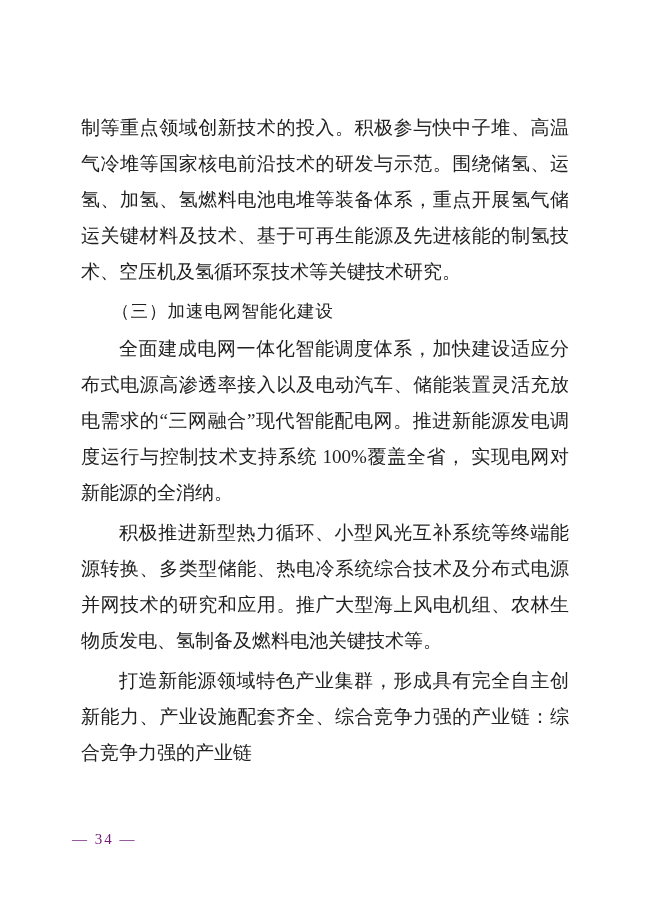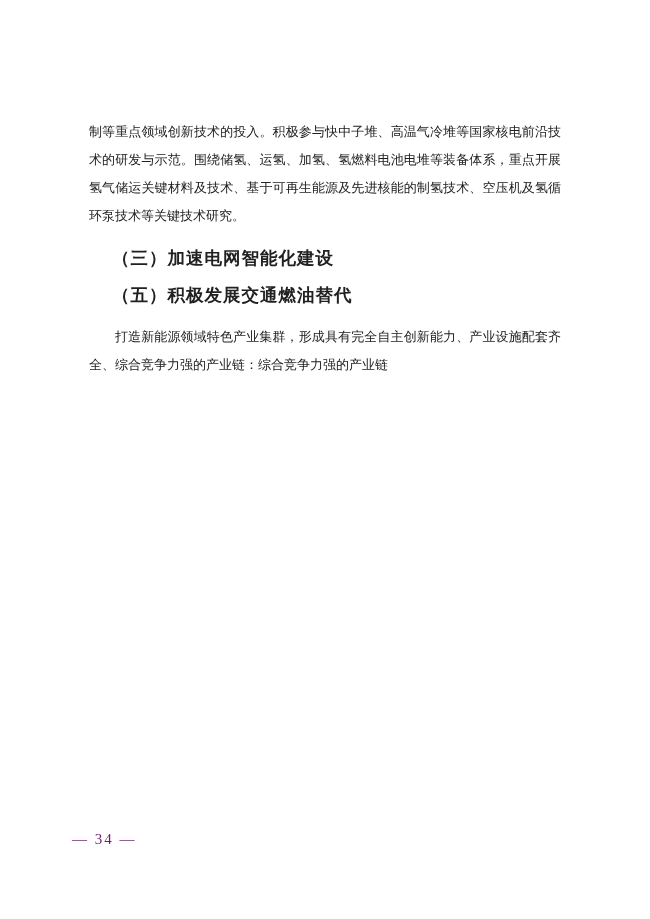--- a/index.html
+++ b/index.html
@@ -16,37 +16,37 @@
     color: #212121;
     overflow: hidden;
   }
   .content {
     position: absolute;
     left: 77px;
     top: 106px;
     width: 496px;
   }
   .body-text {
-    font-size: 13px;
-    line-height: 28px;
-    margin: 12px;
+    font-size: 19px;
+    line-height: 36px;
+    margin: 4px;
     text-align: justify;
     text-align-last: left;
     text-justify: inter-character;
     text-indent: 2em;
     word-break: break-all;
   }
   .body-text.no-indent {
     text-indent: 0;
   }
   .section-heading {
     font-size: 17.5px;
     line-height: 32px;
     margin: 5px 0 0 0;
-    font-weight: bold;
+    font-weight: normal;
     text-indent: 2em;
     letter-spacing: 1px;
   }
   .page-number {
     position: absolute;
     left: 72px;
     top: 831px;
     font-size: 15px;
     letter-spacing: 2px;
     color: #701a75;
@@ -54,22 +54,23 @@
 </style>
 </head>
 <body>
 
 <div class="page">
   <div class="content">
 
     <p class="body-text no-indent">制等重点领域创新技术的投入。积极参与快中子堆、高温气冷堆等国家核电前沿技术的研发与示范。围绕储氢、运氢、加氢、氢燃料电池电堆等装备体系，重点开展氢气储运关键材料及技术、基于可再生能源及先进核能的制氢技术、空压机及氢循环泵技术等关键技术研究。</p>
 
     <h3 class="section-heading">（三）加速电网智能化建设</h3>
+    <p class="body-text">全面建成电网一体化智能调度体系，加快建设适应分布式电源高渗透率接入以及电动汽车、储能装置灵活充放电需求的“三网融合”现代智能配电网。推进新能源发电调度运行与控制技术支持系统 100%覆盖全省， 实现电网对新能源的全消纳。</p>
 
+    <p class="body-text">积极推进新型热力循环、小型风光互补系统等终端能源转换、多类型储能、热电冷系统综合技术及分布式电源并网技术的研究和应用。推广大型海上风电机组、农林生物质发电、氢制备及燃料电池关键技术等。</p>
 
-    <h3 class="section-heading">（五）积极发展交通燃油替代</h3>
 
     <p class="body-text">打造新能源领域特色产业集群，形成具有完全自主创新能力、产业设施配套齐全、综合竞争力强的产业链：综合竞争力强的产业链</p>
 
   </div>
 
   <div class="page-number">— 34 —</div>
 </div>
 
 </body></html>

